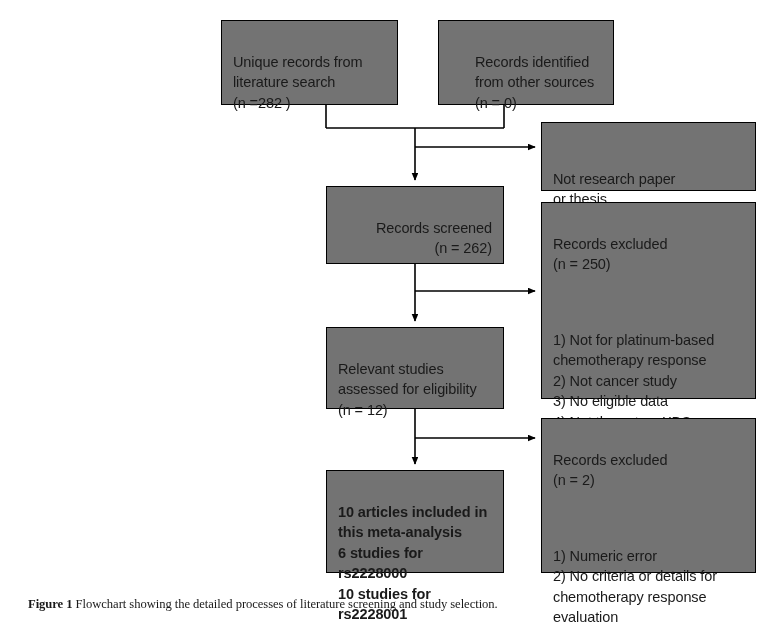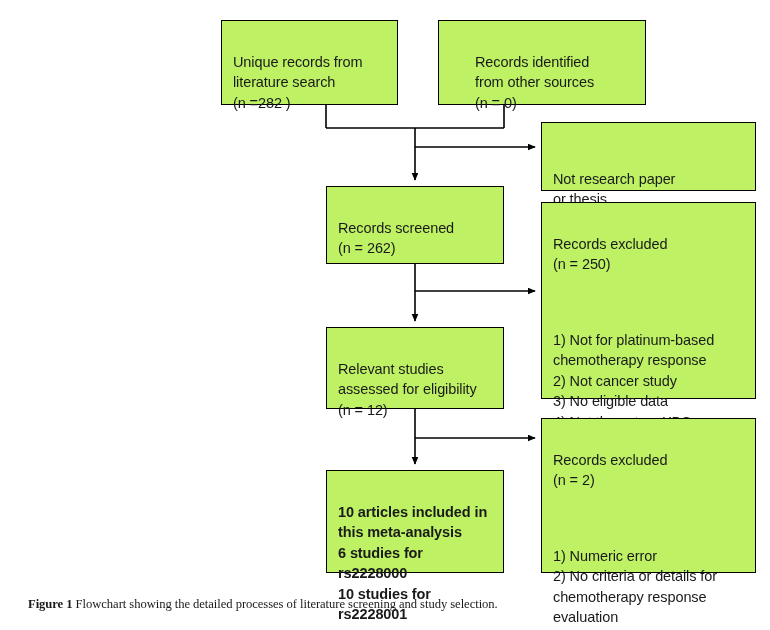--- a/index.html
+++ b/index.html
@@ -22,37 +22,37 @@
     left: 0;
     top: 0;
     width: 770px;
     height: 630px;
   }
 
   .flow-box {
     position: absolute;
     box-sizing: border-box;
     border: 1.4px solid #000000;
-    background: #bef264;
+    background: #737373;
     padding: 10px 11px 8px 11px;
     font-size: 14.5px;
     line-height: 1.42;
     color: #1a1a1a;
     white-space: pre-line;
     letter-spacing: -0.1px;
   }
   .flow-box .box-text {
     display: block;
   }
 
   
   #box-unique-records   { left: 221px; top: 20px;  width: 177px; height: 85px; }
-  #box-other-sources    { left: 438px; top: 20px;  width: 208px; height: 85px; padding-left: 36px; }
+  #box-other-sources    { left: 438px; top: 20px;  width: 176px; height: 85px; padding-left: 36px; }
   #box-not-research     { left: 541px; top: 122px; width: 215px; height: 69px; }
-  #box-records-screened { left: 326px; top: 186px; width: 178px; height: 78px; }
+  #box-records-screened { left: 326px; top: 186px; width: 178px; height: 78px; text-align: right; }
   #box-excluded-250     { left: 541px; top: 202px; width: 215px; height: 197px; }
   #box-relevant-studies { left: 326px; top: 327px; width: 178px; height: 82px; }
   #box-excluded-2       { left: 541px; top: 418px; width: 215px; height: 155px; }
   #box-included         { left: 326px; top: 470px; width: 178px; height: 103px; font-weight: bold; }
 
   #box-excluded-250, #box-excluded-2 { }
   #box-not-research { padding-top: 25px; }
 
   .spacer-line { display: block; height: 0.95em; }
 

